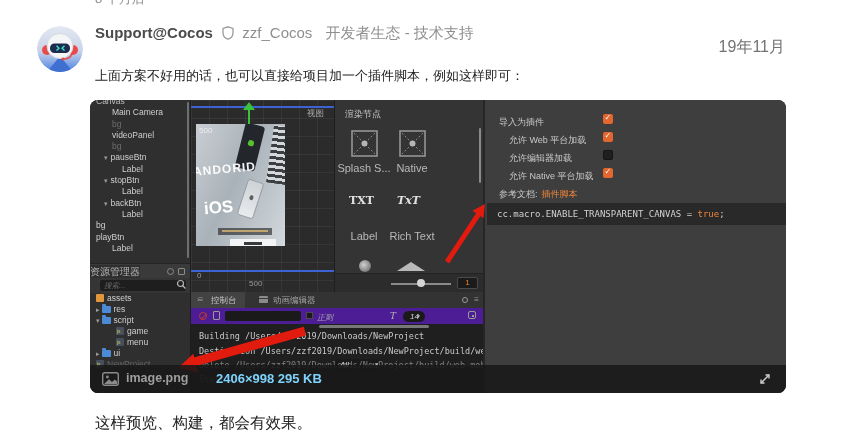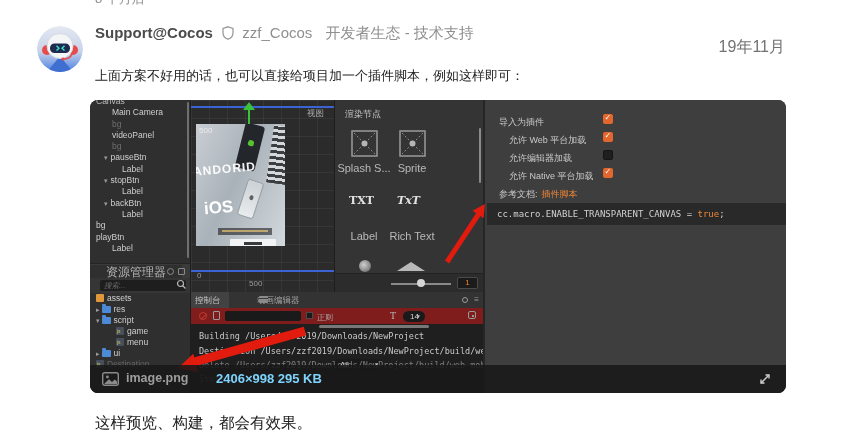--- a/index.html
+++ b/index.html
@@ -32,21 +32,21 @@
   .tree { position:absolute; left:0; top:0; width:100px; height:163px; overflow:hidden; }
   .trow { height:11.3px; line-height:11.3px; white-space:nowrap; color:#cfcfcf; font-size:8.5px; }
   .trow.clip { margin-top:-4px; color:#bdbdbd; }
   .trow.dim { color:#6f6f6f; }
   .ind1{ padding-left:14px; } .ind2{ padding-left:22px; } .ind3{ padding-left:32px; } .ind0{ padding-left:6px; }
   .arrow-open::before { content:"▾"; color:#9a9a9a; font-size:7px; margin-right:3px; }
   .tree-sb { position:absolute; right:1px; top:2px; width:2px; height:156px; background:#6f6f6f; border-radius:2px; }
 
   
   .assets-tabbar { position:absolute; left:0; top:163px; width:100px; height:15px; background:#3a3a3a; border-top:1px solid #252525; }
-  .assets-tab { position:absolute; left:0; top:1px; height:14px; line-height:14px; padding:0 16px; background:#2f2f2f; color:#b5b5b5; font-size:12px; }
+  .assets-tab { position:absolute; left:0; top:1px; height:14px; line-height:14px; padding:0 0; background:#2f2f2f; color:#b5b5b5; font-size:10px; }
   .mini-ic { position:absolute; top:4px; width:7px; height:7px; border:1px solid #8a8a8a; border-radius:1px; }
   .mini-ic.i1 { right:16px; border-radius:50%; }
   .mini-ic.i2 { right:5px; }
   .search-row { position:absolute; left:0; top:178px; width:100px; height:15px; background:#353535; }
   .search-box { position:absolute; left:10px; top:2px; width:86px; height:11px; background:#1e1e1e; border-radius:2px;
     color:#6d6d6d; font-style:italic; font-size:7.5px; line-height:11px; padding-left:4px; }
   .search-glyph { position:absolute; right:3px; top:1px; }
   .atree { position:absolute; left:0; top:193px; width:100px; height:100px; }
   .arow { height:11px; line-height:11px; white-space:nowrap; color:#cfcfcf; font-size:8.5px; padding-left:6px; }
   .arow .caret { color:#9a9a9a; font-size:7px; margin-right:2px; }
@@ -99,31 +99,31 @@
   .part-mtn { position:absolute; left:62px; top:162px; width:0; height:0; border-left:14px solid transparent; border-right:14px solid transparent; border-bottom:9px solid #b9b9b9; }
   .render-bottom { position:absolute; left:0; top:173px; width:149px; height:19px; background:#2c2c2c; border-top:1px solid #222; }
   .slider-track { position:absolute; left:56px; top:9px; width:60px; height:1.5px; background:#8a8a8a; }
   .slider-knob { position:absolute; left:82px; top:5px; width:8px; height:8px; border-radius:50%; background:#d6d6d6; }
   .zoom-box { position:absolute; left:122px; top:3px; width:21px; height:12px; background:#1b1b1b; border:1px solid #4a4a4a; border-radius:2px;
     color:#e8822e; font-size:8px; line-height:10px; text-align:center; }
 
   
   .console { position:absolute; left:100px; top:192px; width:293px; height:101px; background:#1f1f1f; z-index:1; border-left:1px solid #1e1e1e; }
   .con-tabbar { position:absolute; left:0; top:0; width:293px; height:16px; background:#333; }
-  .con-tab { position:absolute; top:0; height:16px; line-height:16px; padding:0 8px 0 4px; color:#c2c2c2; font-size:8.5px; white-space:nowrap; }
+  .con-tab { position:absolute; top:0; height:16px; line-height:16px; padding:0 8px 0 20px; color:#c2c2c2; font-size:8.5px; white-space:nowrap; }
   .con-tab.active { left:0; background:#424242; }
   .con-tab.t2 { left:62px; color:#a5a5a5; }
   .tab-glyph { position:absolute; left:6px; top:4px; width:10px; height:8px; color:#9a9a9a; font-size:8px; line-height:8px; }
   .tab-glyph.term::before { content:"›≡"; letter-spacing:-1px; }
   .tab-glyph.film { background:#8a8a8a; width:9px; height:7px; border-radius:1px; }
   .tab-glyph.film::before { content:""; position:absolute; left:0; top:1.5px; width:9px; height:1.5px; background:#3a3a3a; }
   .con-corner-1 { position:absolute; right:16px; top:5px; width:6px; height:6px; border:1px solid #999; border-radius:50%; }
   .con-corner-2 { position:absolute; right:5px; top:5px; color:#999; font-size:8px; line-height:6px; }
   .con-corner-2::before { content:"≡"; }
-  .con-toolbar { position:absolute; left:0; top:16px; width:293px; height:16px; background:#7f1d1d; }
+  .con-toolbar { position:absolute; left:0; top:16px; width:293px; height:16px; background:#4c1d95;font-style:italic; }
   .clear-ic { position:absolute; left:8px; top:4px; width:8px; height:8px; border:1.4px solid #c0392b; border-radius:50%; }
   .clear-ic::after { content:""; position:absolute; left:-0.5px; top:2.6px; width:8px; height:1.4px; background:#c0392b; transform:rotate(-45deg); }
   .doc-ic { position:absolute; left:22px; top:3px; width:7px; height:9px; border:1px solid #9a9a9a; border-radius:1px; }
   .con-input { position:absolute; left:34px; top:3px; width:76px; height:10px; background:#1a1a1a; border-radius:2px; }
   .con-check { position:absolute; left:115px; top:4px; width:7px; height:7px; background:#1a1a1a; border:1px solid #4a4a4a; }
   .regex-label { position:absolute; left:126px; top:4px; color:#aaa; font-size:8px; }
   .pill { position:absolute; top:2.5px; height:11px; background:#1a1a1a; border-radius:6px; color:#d5d5d5; font-size:8px; line-height:11px; padding:0 12px 0 7px; }
   .pill::after { content:"▼"; position:absolute; right:4px; top:0; font-size:5px; color:#bbb; }
   .pill.all { left:142px; width:50px;margin-top:48px; }
   .pill.fs { left:212px; width:22px; }
@@ -241,21 +241,21 @@
             </svg>
         </span>
       </div>
       <div class="atree">
         <div class="arow"><span class="pack"></span><span>assets</span></div>
         <div class="arow"><span class="caret">▸</span><span class="fold"></span><span>res</span></div>
         <div class="arow"><span class="caret">▾</span><span class="fold"></span><span>script</span></div>
         <div class="arow sub"><span class="jsf"></span><span>game</span></div>
         <div class="arow sub"><span class="jsf"></span><span>menu</span></div>
         <div class="arow"><span class="caret">▸</span><span class="fold"></span><span>ui</span></div>
-        <div class="arow dim"><span class="jsf"></span><span>Destination</span></div>
+        <div class="arow dim"><span class="jsf"></span><span>NewProject</span></div>
       </div>
     </div>
 
     <div class="scene">
       <div class="blue-line" style="top:6px"></div>
       <span class="scene-tab">视图</span>
       <div class="gizmo-head"></div>
       <div class="gizmo-line"></div>
       <div class="photo">
         <span class="ph-500">500</span>
@@ -284,21 +284,21 @@
       </div>
       <div class="card" style="left:64px;top:30px">
         <svg width="27" height="27" viewBox="0 0 27 27">
             <rect x="1" y="1" width="25" height="25" fill="none" stroke="#9a9a9a" stroke-width="1.5"></rect>
             <line x1="3" y1="3" x2="24" y2="24" stroke="#8a8a8a" stroke-dasharray="2,2"></line>
             <line x1="24" y1="3" x2="3" y2="24" stroke="#8a8a8a" stroke-dasharray="2,2"></line>
             <circle cx="13.5" cy="13.5" r="3" fill="#b5b5b5"></circle>
           </svg>
       </div>
       <div class="card-label" style="left:2px;top:62px">Splash S...</div>
-      <div class="card-label" style="left:50px;top:62px">Sprite</div>
+      <div class="card-label" style="left:50px;top:62px">Native</div>
       <span class="glyph" style="left:14px;top:94px">TXT</span>
       <span class="glyph it" style="left:62px;top:94px">TxT</span>
       <div class="card-label" style="left:2px;top:130px">Label</div>
       <div class="card-label" style="left:50px;top:130px">Rich Text</div>
       <div class="part-dot"></div>
       <div class="part-mtn"></div>
       <div class="render-sb"></div>
       <div class="render-bottom">
         <div class="slider-track"></div>
         <div class="slider-knob"></div>

